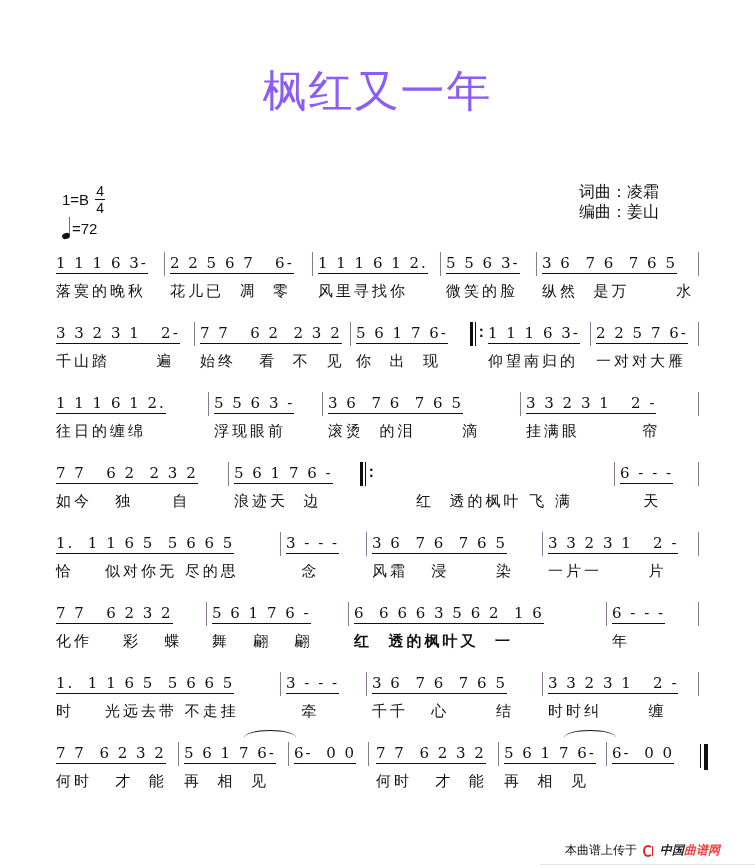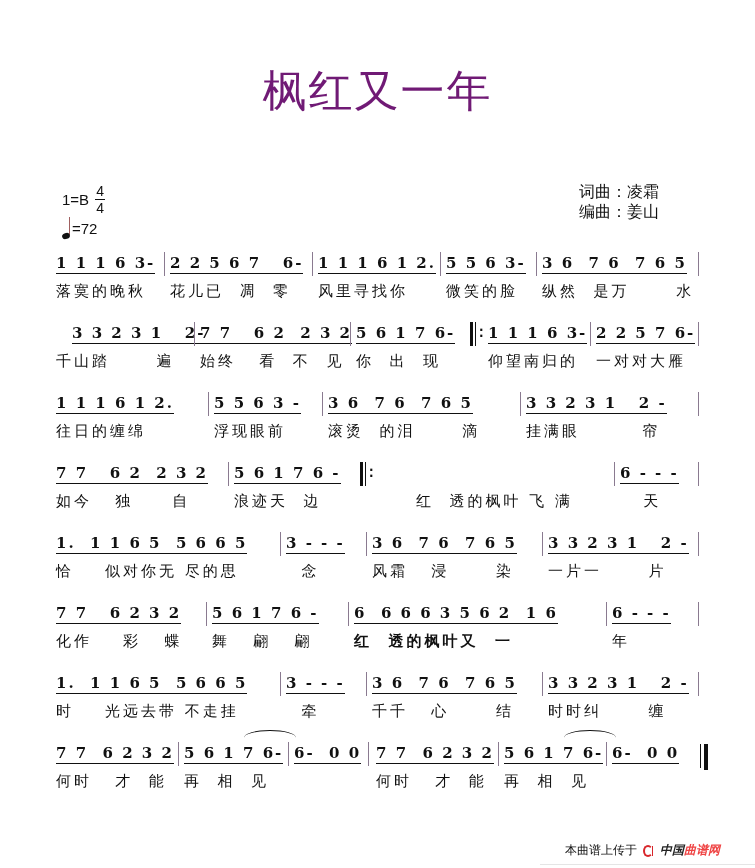--- a/index.html
+++ b/index.html
@@ -1,30 +1,30 @@
 <!DOCTYPE html>
 <html><head>
 <meta charset="utf-8">
 <style>
   html,body{margin:0;padding:0;background:#fff;}
   body{width:755px;height:868px;position:relative;overflow:hidden;font-family:"DejaVu Sans","Liberation Sans",sans-serif;color:#111;}
-  .title{position:absolute;top:62px;left:0;width:755px;text-align:center;font-family:"DejaVu Serif","Liberation Serif",serif;font-size:44px;letter-spacing:2px;color:#701a75;}
+  .title{position:absolute;top:62px;left:0;width:755px;text-align:center;font-family:"DejaVu Serif","Liberation Serif",serif;font-size:44px;letter-spacing:2px;color:#8b5cf6;}
   .meta-left{position:absolute;left:62px;top:184px;font-family:"Liberation Sans",sans-serif;font-size:15px;color:#111;}
   .key{display:flex;align-items:center;}
   .timesig{display:inline-flex;flex-direction:column;align-items:center;margin-left:6px;font-size:14px;line-height:14px;}
   .timesig .line{width:10px;border-top:1px solid #111;margin:1px 0;}
   .tempo{margin-top:2px;display:flex;align-items:center;}
   .qnote{position:relative;width:8px;height:22px;margin-right:2px;}
   .qnote .stem{position:absolute;right:0;top:0;width:1px;height:18px;background:#a06060;}
   .qnote .head{position:absolute;left:0;bottom:0;width:8px;height:6px;border-radius:50%;background:#111;transform:rotate(-20deg);}
   .meta-right{position:absolute;left:579px;top:182px;font-size:16px;line-height:20px;color:#111;}
   .row{position:absolute;left:56px;width:650px;height:60px;}
   .notes{position:absolute;top:0;left:0;height:26px;width:100%;}
   .lyrics{position:absolute;top:30px;left:0;height:22px;width:100%;}
-  .n{position:absolute;top:2px;font-family:"DejaVu Serif","Liberation Serif",serif;font-weight:bold;font-size:15px;color:#111;white-space:pre;letter-spacing:2px;}
+  .n{position:absolute;top:2px;font-family:"DejaVu Serif","Liberation Serif",serif;font-weight:normal;font-size:15px;color:#111;white-space:pre;letter-spacing:2px;}
   .u1{border-bottom:1.6px solid #111;padding-bottom:1px;}
   .bar{position:absolute;top:0;width:1px;height:24px;background:#8a7a90;}
   .rep{position:absolute;top:0;height:24px;width:10px;}
   .rep .thick{position:absolute;left:0;top:0;width:3px;height:24px;background:#111;}
   .rep .thin{position:absolute;left:5px;top:0;width:1px;height:24px;background:#111;}
   .rep .dots{position:absolute;left:9px;top:5px;font-size:12px;font-weight:bold;line-height:6px;}
   .end{position:absolute;top:2px;height:24px;}
   .end .thin{position:absolute;left:0;top:0;width:1px;height:24px;background:#111;}
   .end .thick{position:absolute;left:4px;top:0;width:4px;height:26px;background:#111;}
   .l{position:absolute;top:0;font-size:15px;color:#111;white-space:pre;letter-spacing:3px;}
@@ -82,21 +82,21 @@
       <div class="lyrics">
         <span class="l" style="left: 0px;">落寞的晚秋</span>
         <span class="l" style="left: 114px;">花儿已  凋  零</span>
         <span class="l" style="left: 262px;">风里寻找你</span>
         <span class="l" style="left: 390px;">微笑的脸</span>
         <span class="l" style="left: 486px;">纵然  是万      水</span>
       </div>
     </div>
     <div class="row" style="top: 322px;">
       <div class="notes">
-        <span class="n u1" style="left: 16px; text-align: center;">3 3 2 3 1   2-</span>
+        <span class="n u1" style="left: 0px; text-align: center;">3 3 2 3 1   2-</span>
         <span class="n u1" style="left: 144px;">7 7   6 2  2 3 2</span>
         <span class="n u1" style="left: 300px;">5 6 1 7 6-</span>
         <span class="n u1" style="left: 432px;">1 1 1 6 3-</span>
         <span class="n u1" style="left: 540px;">2 2 5 7 6-</span>
         <span class="bar" style="left: 138px;"></span>
         <span class="bar" style="left: 294px;"></span>
         <span class="bar" style="left: 534px;"></span>
         <span class="bar" style="left: 642px;"></span>
         <span class="rep" style="left: 414px;">
           <span class="thick"></span>

